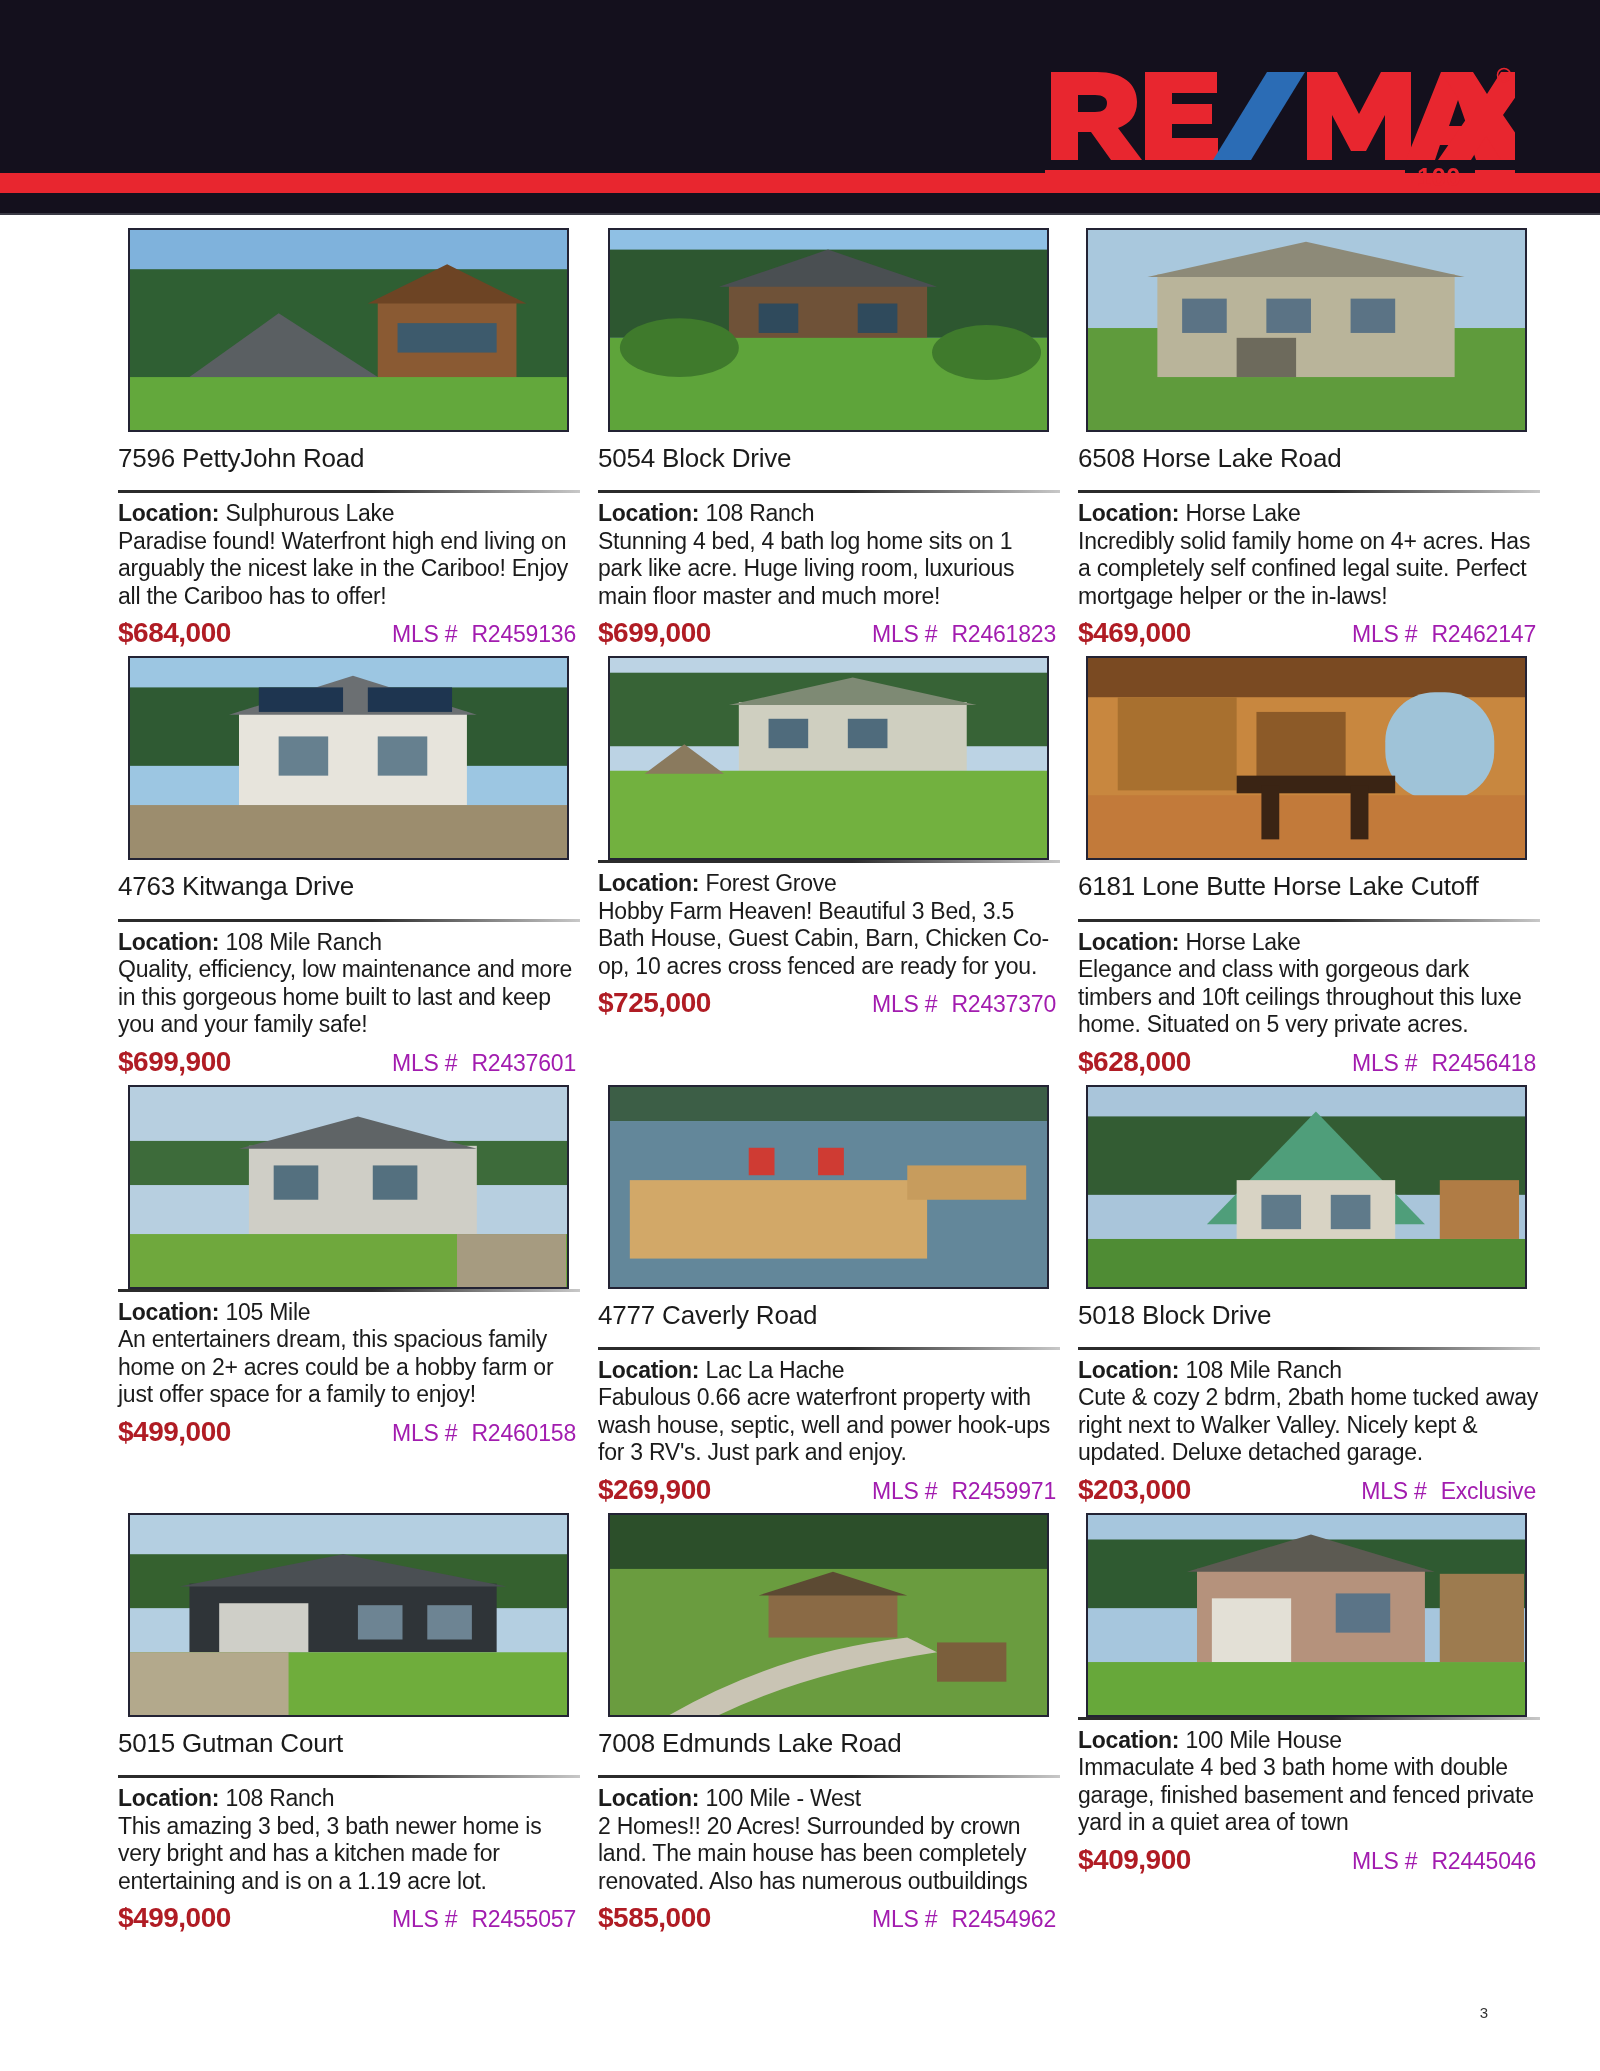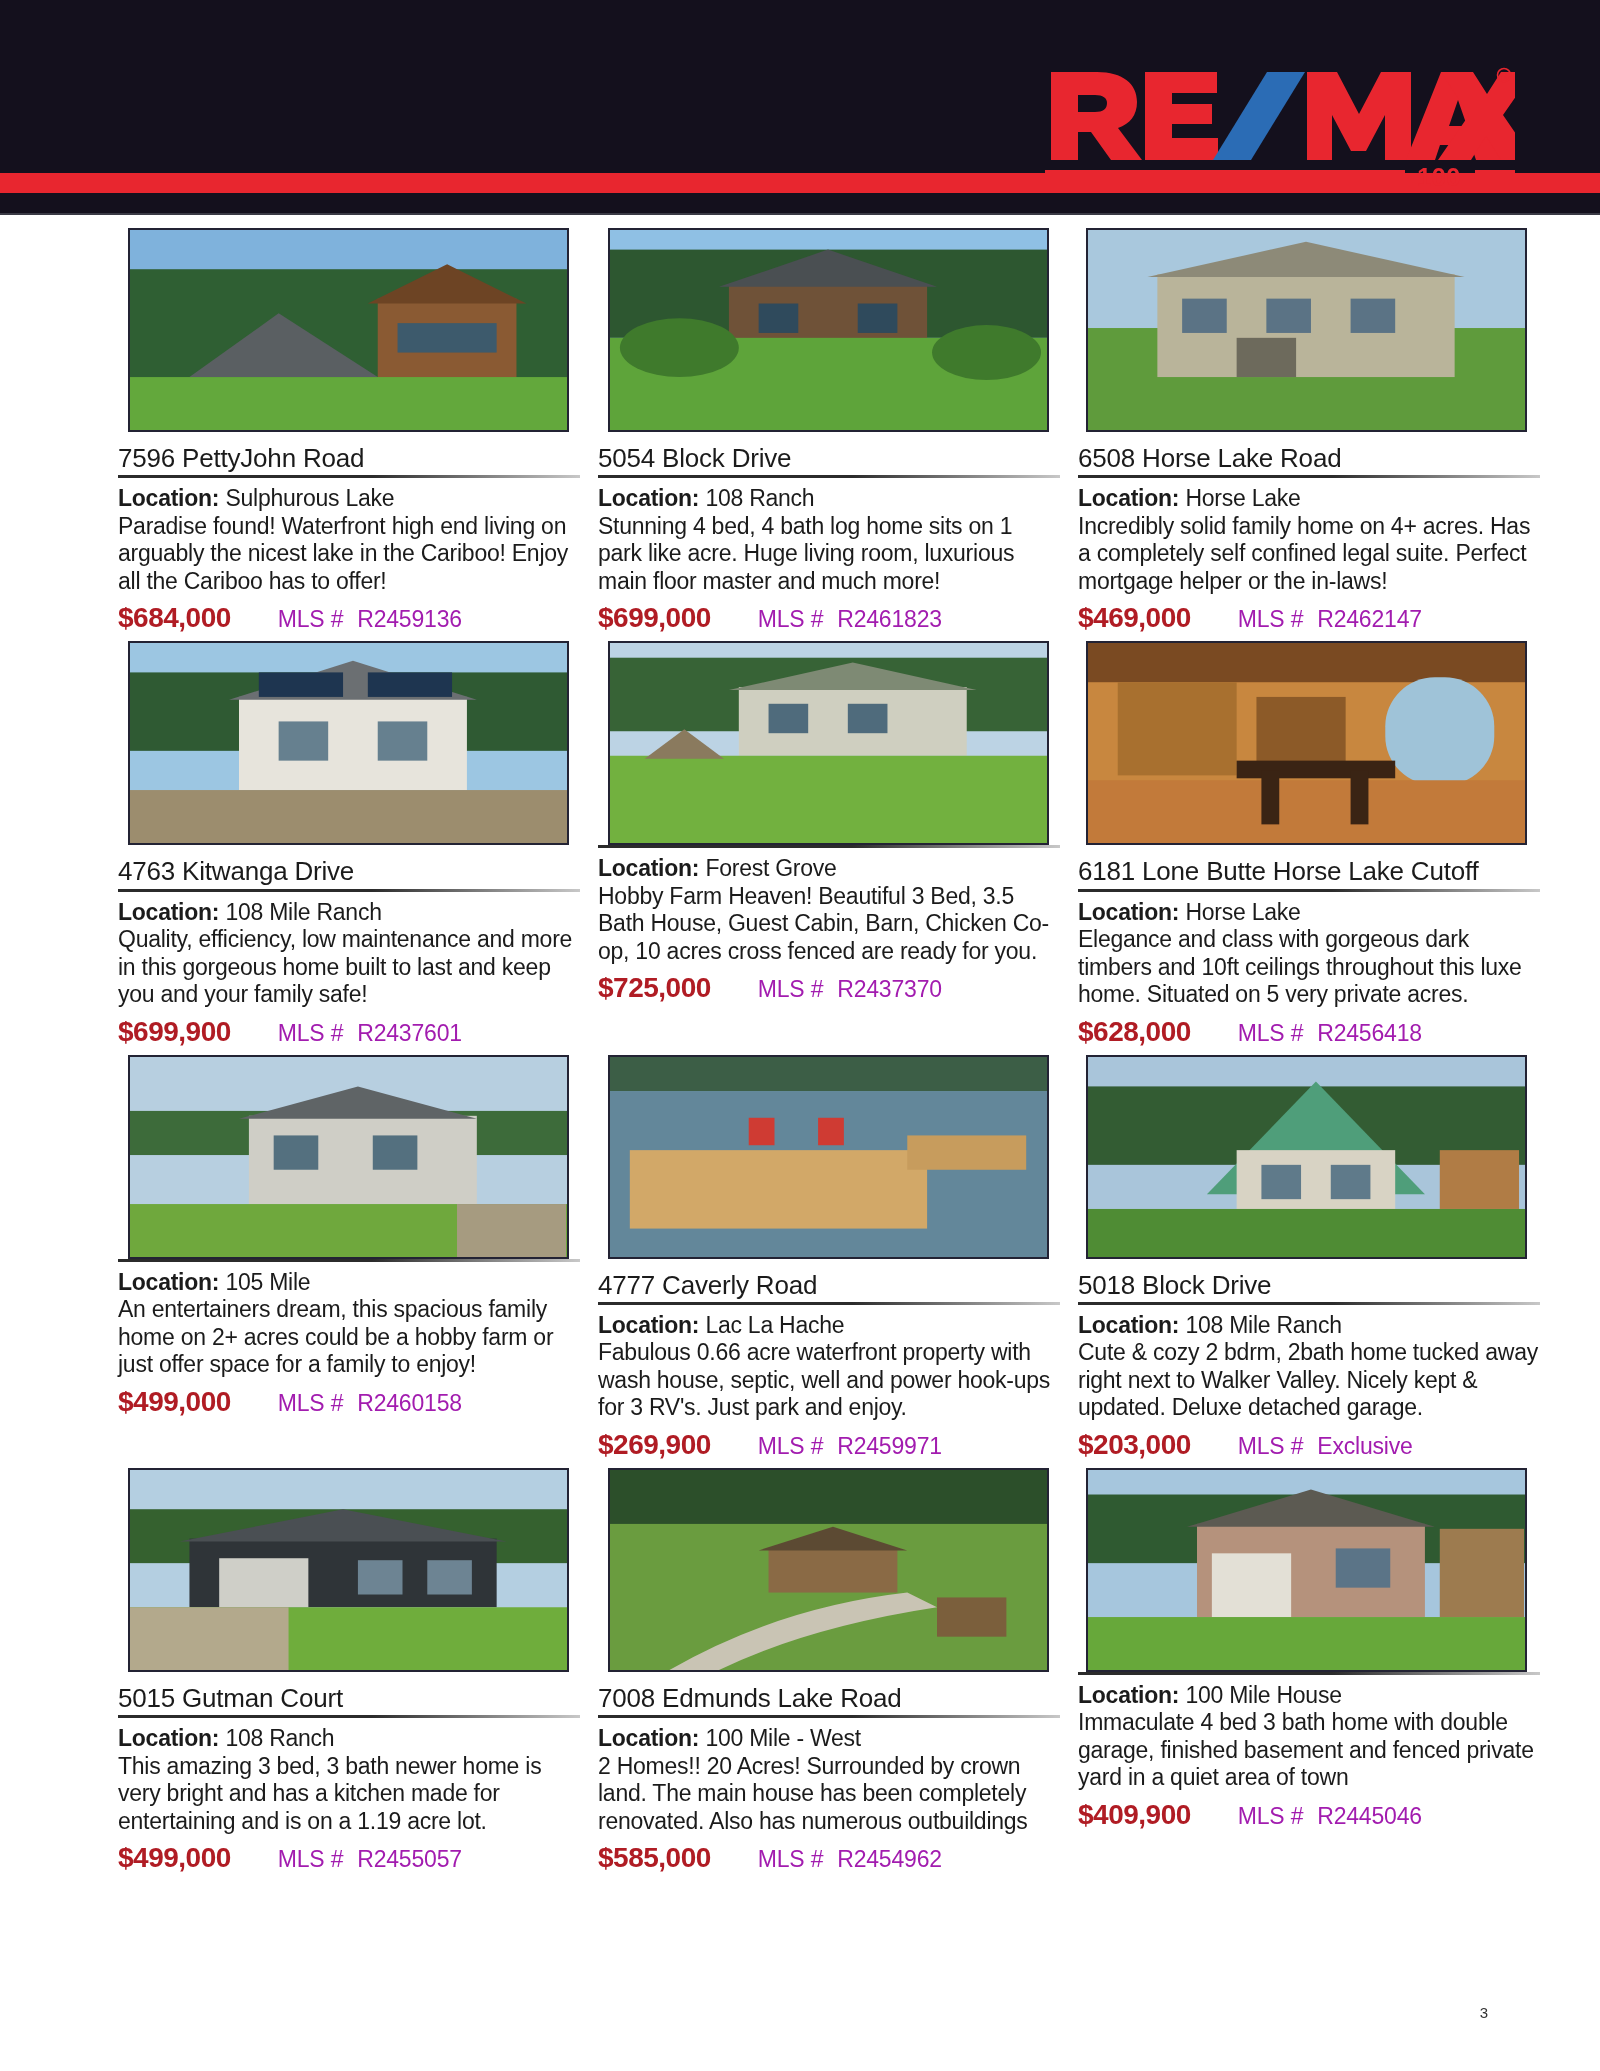--- a/index.html
+++ b/index.html
@@ -80,21 +80,21 @@
   .card.col-2 .card-photo { margin-left: 10px; }
   .card.col-3 .card-photo { margin-left: 8px; }
 
   .card-photo svg { display: block; width: 100%; height: 100%; }
 
   .card-title {
     font-size: 26px;
     font-weight: 400;
     color: #1b1b1b;
     letter-spacing: -0.2px;
-    padding: 13px 0 3px 0;
+    padding: 13px 0 18px 0;
     line-height: 1.05;
     white-space: nowrap;
   }
   .card-rule {
     height: 3px;
     width: 100%;
     background: linear-gradient(to right, #2b2b2b 0%, #2b2b2b 55%, #c8c8c8 100%);
     margin-bottom: 7px;
   }
 
@@ -104,21 +104,21 @@
     color: #1b1b1b;
     letter-spacing: -0.25px;
   }
   .loc-label {
     font-weight: bold;
   }
 
   .card-footer {
     display: flex;
     align-items: baseline;
-    justify-content: flex-start;
+    justify-content: space-between;
     margin-top: 7px;
     padding-right: 4px;
     gap: 47px;
   }
   .price {
     font-size: 28px;
     font-weight: bold;
     color: #b01c24;
     letter-spacing: -0.5px;
   }

